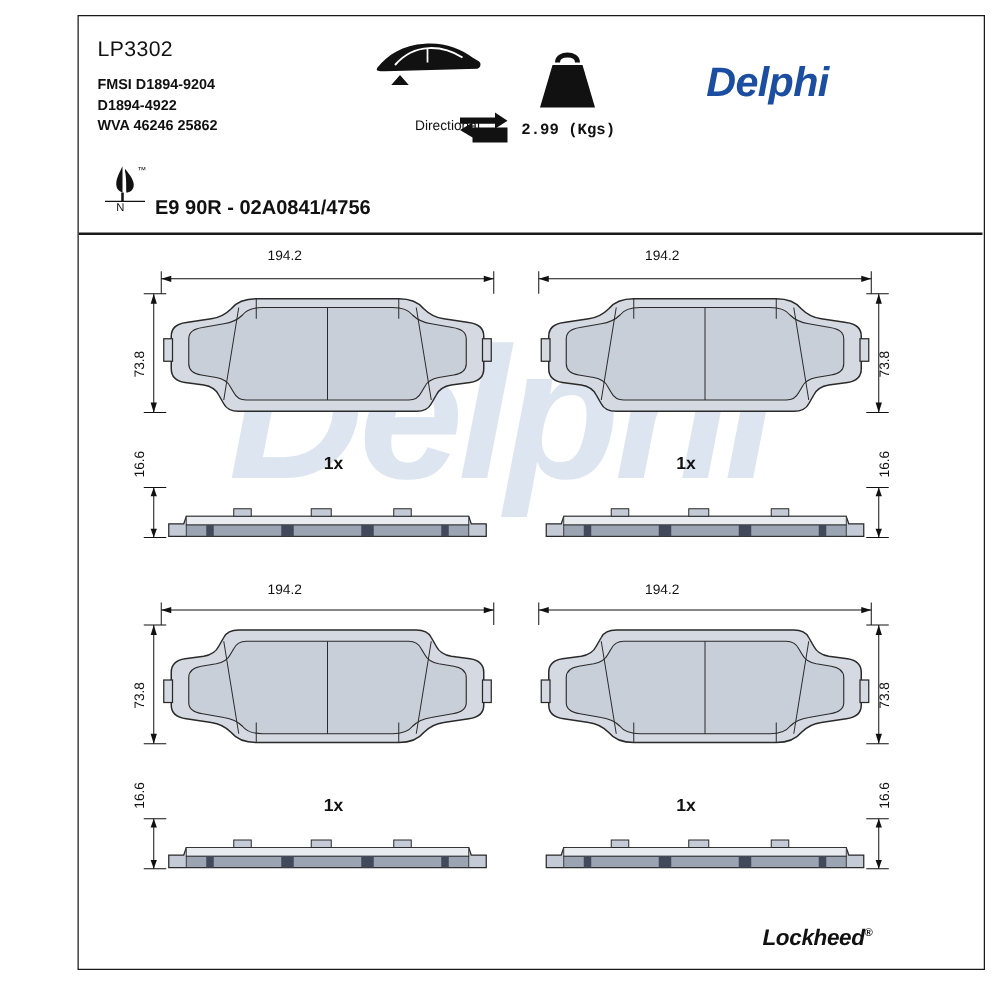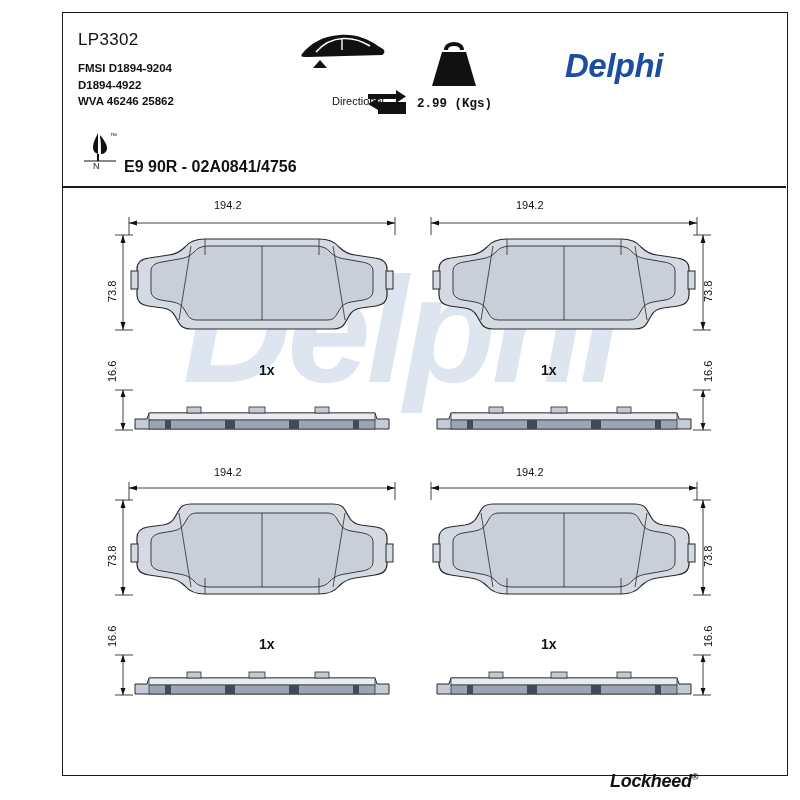--- a/index.html
+++ b/index.html
@@ -169,21 +169,20 @@
   
   .lockheed {
     position: absolute;
     left: 610px;
     top: 740px;
     font-size: 18px;
     font-weight: bold;
     font-style: italic;
     color: #111;
     letter-spacing: -0.3px;
-    margin-top: 31px;
   }
   .lockheed sup {
     font-size: 9px;
     font-style: normal;
     vertical-align: super;
   }
 </style>
 </head>
 <body>
 

